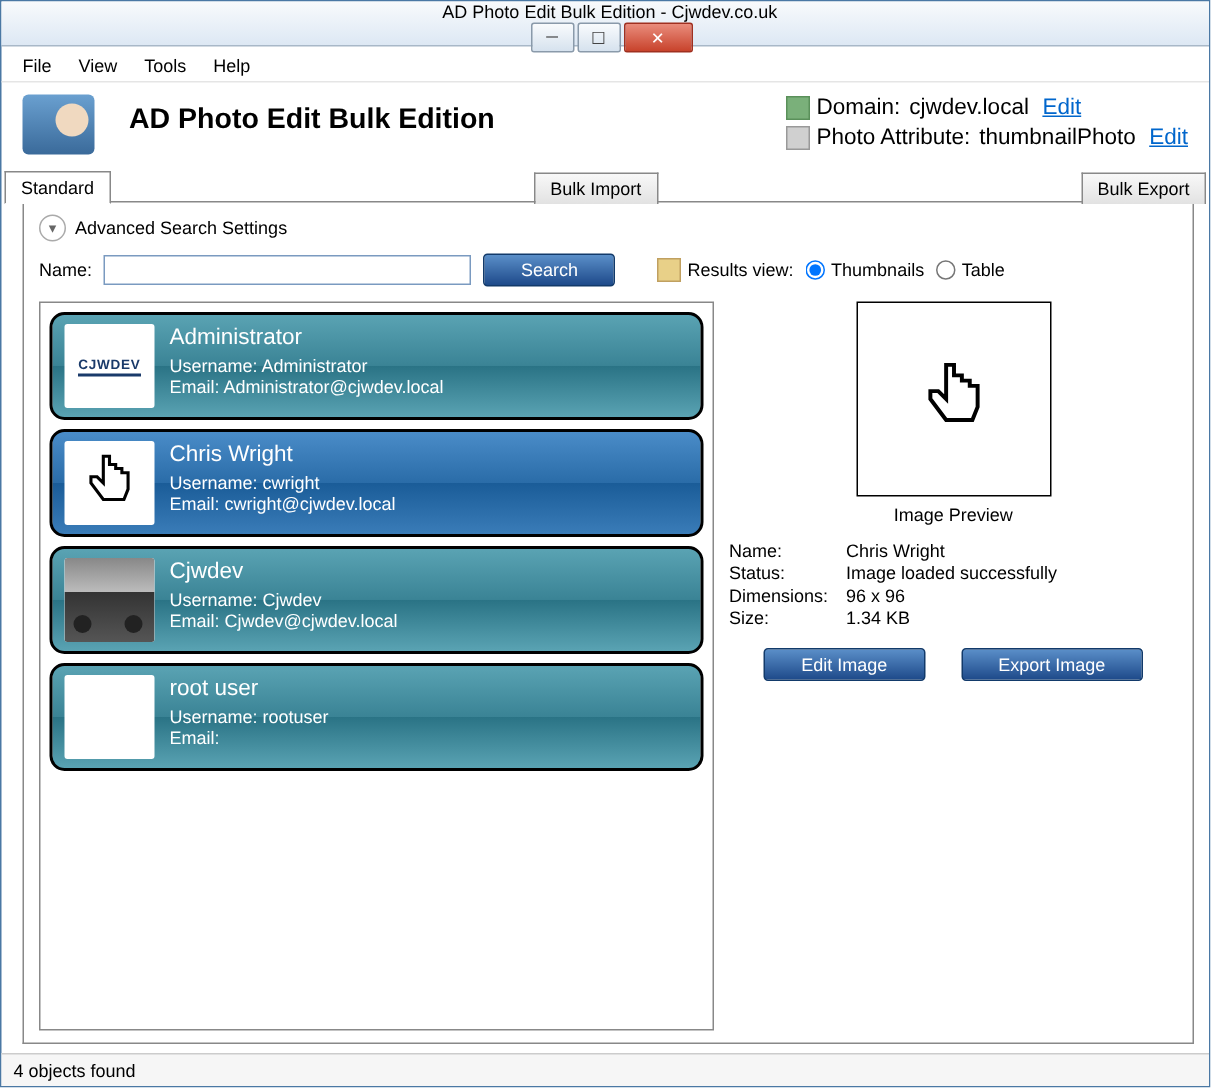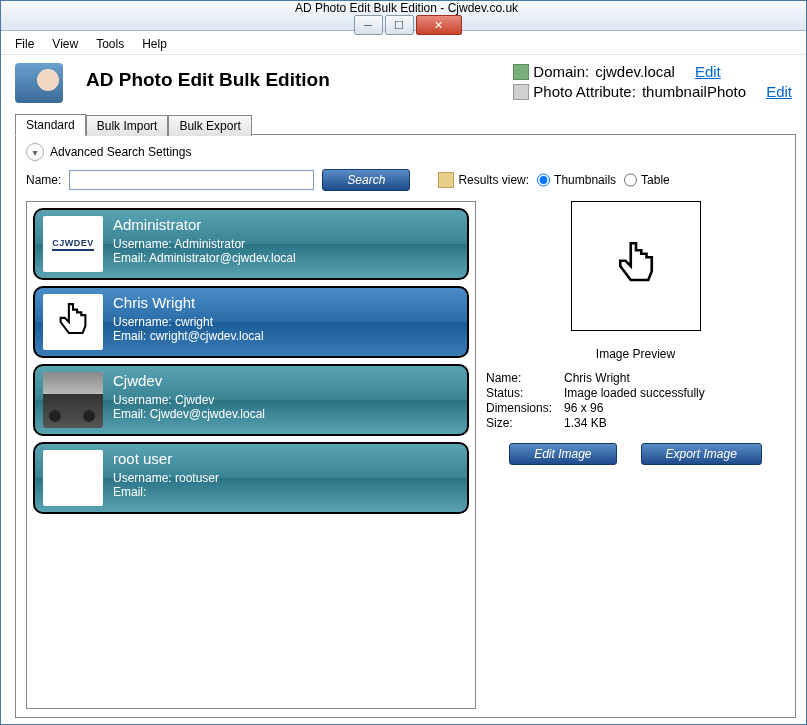--- a/index.html
+++ b/index.html
@@ -14,46 +14,46 @@
   .menubar { height:24px; display:flex; align-items:flex-start; padding: 4px 6px; gap:2px; border-bottom:1px solid #e5e5e5;}
   .menuitem { padding: 2px 8px; cursor:default; }
   .header { display:flex; padding: 8px 14px 8px 14px; align-items:flex-start;gap:13px; }
   .header-icon { width:48px; height:40px; background: linear-gradient(to bottom,#6aa0d0,#3a6a9a); border-radius:4px; margin-right:10px; position:relative;}
   .header-icon::after{content:""; position:absolute; right:4px; top:6px; width:22px; height:22px; background:#f0d9c0; border-radius:50%;}
   .app-title { font-size: 19px; font-weight: bold; color:#000; margin-top:6px;}
   .header-right { margin-left:auto; font-size:15px; color:#000;text-align:center; }
   .header-right .row { display:flex; align-items:center; margin-bottom:3px;}
   .header-right .icon { width:16px; height:16px; background:#7ab07a; margin-right:4px; border:1px solid #5a905a;}
   .header-right .icon2 { width:16px; height:16px; background:#d0d0d0; margin-right:4px; border:1px solid #999;}
-  .header-right a { color:#0066cc; text-decoration:underline; margin-left:20px; cursor:pointer;}
-  .tabstrip { display:flex; align-items:flex-end; padding: 0 14px; height:24px; position:relative;}
+  .header-right a { color:#0066cc; text-decoration:underline; margin-left:9px; cursor:pointer;}
+  .tabstrip { display:flex; align-items:flex-end; padding: 0 2px; height:24px; position:relative;justify-content:space-between;}
   .tabstrip::after {content:""; position:absolute; left:14px; right:10px; bottom:0; height:1px; background:#888;}
   .tab { padding:3px 10px; border:1px solid #888; border-bottom:none; background: linear-gradient(to bottom,#f8f8f8,#e2e2e2); margin-right:0px; font-size:12px; cursor:default; z-index:1; position:relative; top:1px;}
   .tab.active { background:#fff; border-bottom:1px solid #fff;}
   .tabcontent { flex:1; margin: 0 10px 6px 14px; border:1px solid #888; border-top:none; background:#fff; padding:8px 10px; display:flex; flex-direction:column;}
   .adv-row { display:flex; align-items:center; gap:6px; margin-bottom:8px;}
   .chev { width:18px; height:18px; border:1px solid #aaa; border-radius:50%; display:flex; align-items:center; justify-content:center; font-size:10px; color:#666; cursor:pointer;}
   .search-row { display:flex; align-items:center; gap:8px; margin-bottom:10px;}
   .search-row label { font-size:12px; }
   .search-input { width:245px; height:20px; border:1px solid #7a9ac0; padding:1px 3px; font-size:12px;}
-  .btn-primary { height:22px; padding: 0 24px; background: linear-gradient(to bottom,#5a8ec8,#1e4a8a); color:#fff; border:1px solid #123a6a; border-radius:3px; font-size:12px; cursor:pointer;font-style:italic;}
+  .btn-primary { height:22px; padding: 0 24px; background: linear-gradient(to bottom,#5a8ec8,#1e4a8a); color:#fff; border:1px solid #123a6a; border-radius:3px; font-size:12px; cursor:pointer;}
   .results-view-label { display:flex; align-items:center; gap:4px; margin-left:20px;}
   .results-view-label .ico { width:16px; height:16px; background:#e8d088; border:1px solid #c0a060;}
   .radio-wrap { display:flex; gap:4px; cursor:pointer;}
   .radio-wrap input { margin:0;}
   .main-split { display:flex; gap:10px; flex:1; min-height:0;}
   .results-list { flex: 0 0 450px; border:1px solid #888; background:#fff; padding:6px 6px; overflow-y:auto;}
   .result-card { border:2px solid #000; border-radius:10px; margin-bottom:6px; padding:6px 8px; display:flex; gap:10px; background: linear-gradient(to bottom, #5aa3b3 0%, #3a8395 50%, #2a7385 50%, #5aa3b3 100%); color:#fff;}
   .result-card.selected { background: linear-gradient(to bottom, #4a8cc8 0%, #2a6ca8 50%, #1a5c98 50%, #3a7cb8 100%);}
   .result-thumb { width:60px; height:56px; background:#fff; border-radius:2px; flex-shrink:0; display:flex; align-items:center; justify-content:center; overflow:hidden;}
   .result-info .name { font-size:15px; margin-bottom:4px;}
   .result-info .meta { font-size:12px;}
   .preview-pane { flex:1; display:flex; flex-direction:column; align-items:center; padding-top:0px;}
   .preview-img { width:130px; height:130px; border:1px solid #000; background:#fff; display:flex; align-items:center; justify-content:center;}
-  .preview-caption { margin-top:16px; font-size:12px;}
+  .preview-caption { margin-top:5px; font-size:12px;}
   .detail-grid { margin-top:10px; width:100%; font-size:12px;}
   .detail-grid .drow { display:flex; margin-bottom:1px;}
   .detail-grid .dlabel { width:78px;}
   .button-row { display:flex; gap:24px; margin-top:12px;}
   .statusbar { height:22px; border-top:1px solid #ccc; padding:2px 8px; font-size:12px; background:#f6f6f6; display:flex; align-items:center;}
   svg.cursor-hand { width:56px; height:56px; }
   svg.cursor-hand-sm { width:44px; height:44px; }
   .thumb-cjwdev { font-size:9px; font-weight:bold; color:#1a3a6a; letter-spacing:0.5px; font-family: Arial, sans-serif;}
   .thumb-cjwdev .under{ display:block; height:2px; background:#1a3a6a; margin-top:1px;}
   .thumb-car { width:100%; height:100%; background: linear-gradient(to bottom, #888 0%, #bbb 40%, #333 40%, #555 100%); position:relative;}
@@ -204,14 +204,17 @@
         </div>
         <div class="button-row">
           <button class="btn-primary">Edit Image</button>
           <button class="btn-primary">Export Image</button>
         </div>
       </div>
     </div>
 
   </div>
 
+  <div class="statusbar">
+    <span>4 objects found</span>
+  </div>
 
 </div>
 
 </body></html>

